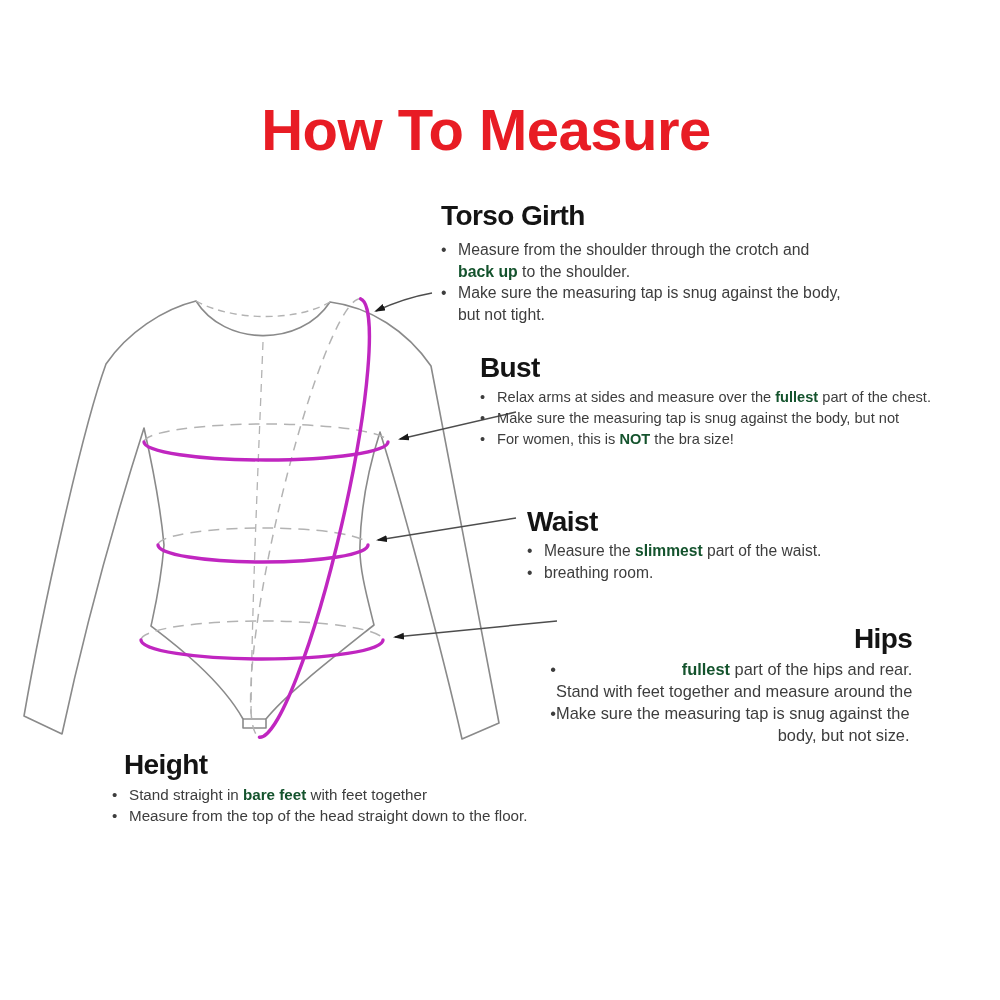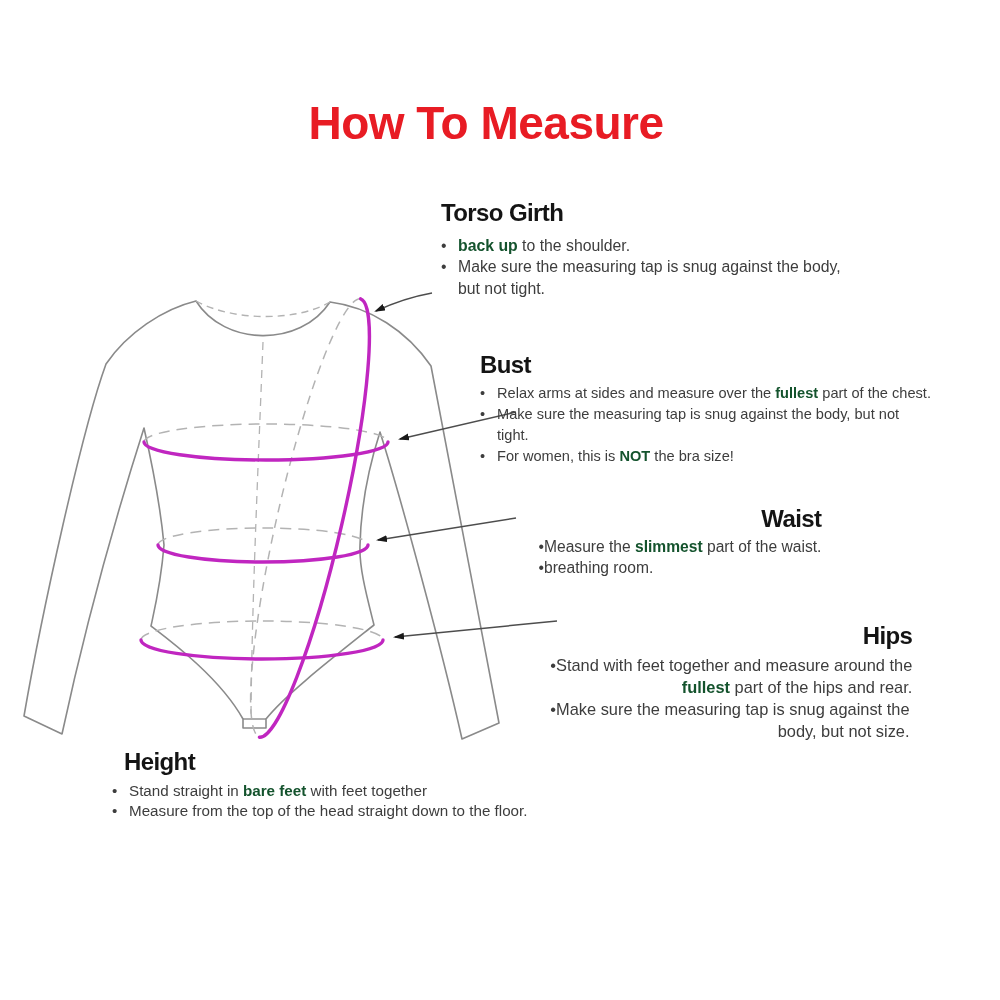--- a/index.html
+++ b/index.html
@@ -3,37 +3,37 @@
 <meta charset="utf-8">
 <style>
   html,body{margin:0;padding:0;background:#fff;}
   #canvas{
     position:relative;width:1000px;height:1000px;background:#ffffff;
     overflow:hidden;font-family:"Liberation Sans",sans-serif;
   }
   #figure-svg{position:absolute;left:0;top:0;}
   #title{
     position:absolute;left:6px;top:96px;width:960px;text-align:center;
-    font-size:46px;font-weight:700;letter-spacing:-0.5px;color:#e81c24;
+    font-size:58px;font-weight:700;letter-spacing:-0.5px;color:#e81c24;
   }
   .sec{position:absolute;color:#3d3d3d;}
   .sec h2{
-    margin:0;font-size:24px;font-weight:700;line-height:1.12;
+    margin:0;font-size:28px;font-weight:700;line-height:1.12;
     letter-spacing:-0.6px;color:#141414;
   }
   .b{display:flex;}
   .d{flex:none;width:17px;color:#3d3d3d;}
   .ln{white-space:nowrap;}
   .rd{color:#14532d;font-weight:700;}
   
   #sec-torso {left:441px;top:200px;font-size:15.8px;line-height:21.5px;}
   #sec-torso h2{margin-bottom:8px;}
   #sec-bust  {left:480px;top:352px;font-size:14.6px;line-height:21px;}
   #sec-bust h2{margin-bottom:4px;}
-  #sec-waist {left:527px;top:506px;font-size:15.6px;line-height:21.5px;text-align:right;}
+  #sec-waist {left:527px;top:506px;font-size:15.6px;line-height:21.5px;}
   #sec-waist h2{margin-bottom:3px;}
   #sec-hips  {left:539px;top:623px;font-size:16.4px;line-height:22px;text-align:right;}
   #sec-hips h2{margin-bottom:4px;}
   #sec-height{left:112px;top:749px;font-size:15.2px;line-height:20.5px;}
   #sec-height h2{margin-bottom:5px;margin-left:12px;}
 </style>
 </head>
 <body>
 
 <div id="canvas">
@@ -82,20 +82,21 @@
     <path d="M 557,621 L 395,637" fill="none" stroke="#4d4d4d" stroke-width="1.5" marker-end="url(#ah)"></path>
   </svg>
 
   <div id="title">How To Measure</div>
 
   <div class="sec" id="sec-torso">
     <h2>Torso Girth</h2>
     <div class="b">
       <span class="d">•</span>
       <div class="bt">
+        <div class="ln"><span>Measure from the shoulder through the crotch and</span></div>
         <div class="ln"><span class="rd">back up</span><span> to the shoulder.</span></div>
       </div>
     </div>
     <div class="b">
       <span class="d">•</span>
       <div class="bt">
         <div class="ln"><span>Make sure the measuring tap is snug against the body,</span></div>
         <div class="ln"><span>but not tight.</span></div>
       </div>
     </div>
@@ -106,21 +107,20 @@
     <div class="b">
       <span class="d">•</span>
       <div class="bt">
         <div class="ln"><span>Relax arms at sides and measure over the </span><span class="rd">fullest</span><span> part of the chest.</span></div>
       </div>
     </div>
     <div class="b">
       <span class="d">•</span>
       <div class="bt">
         <div class="ln"><span>Make sure the measuring tap is snug against the body, but not</span></div>
-        <div class="ln"><span>tight.</span></div>
       </div>
     </div>
     <div class="b">
       <span class="d">•</span>
       <div class="bt">
         <div class="ln"><span>For women, this is </span><span class="rd">NOT</span><span> the bra size!</span></div>
       </div>
     </div>
   </div>
 
@@ -138,22 +138,22 @@
         <div class="ln"><span>breathing room.</span></div>
       </div>
     </div>
   </div>
 
   <div class="sec" id="sec-hips">
     <h2>Hips</h2>
     <div class="b">
       <span class="d">•</span>
       <div class="bt">
+        <div class="ln"><span class="rd">fullest</span><span> part of the hips and rear.</span></div>
         <div class="ln"><span>Stand with feet together and measure around the</span></div>
-        <div class="ln"><span class="rd">fullest</span><span> part of the hips and rear.</span></div>
       </div>
     </div>
     <div class="b">
       <span class="d">•</span>
       <div class="bt">
         <div class="ln"><span>Make sure the measuring tap is snug against the</span></div>
         <div class="ln"><span>body, but not size.</span></div>
       </div>
     </div>
   </div>

